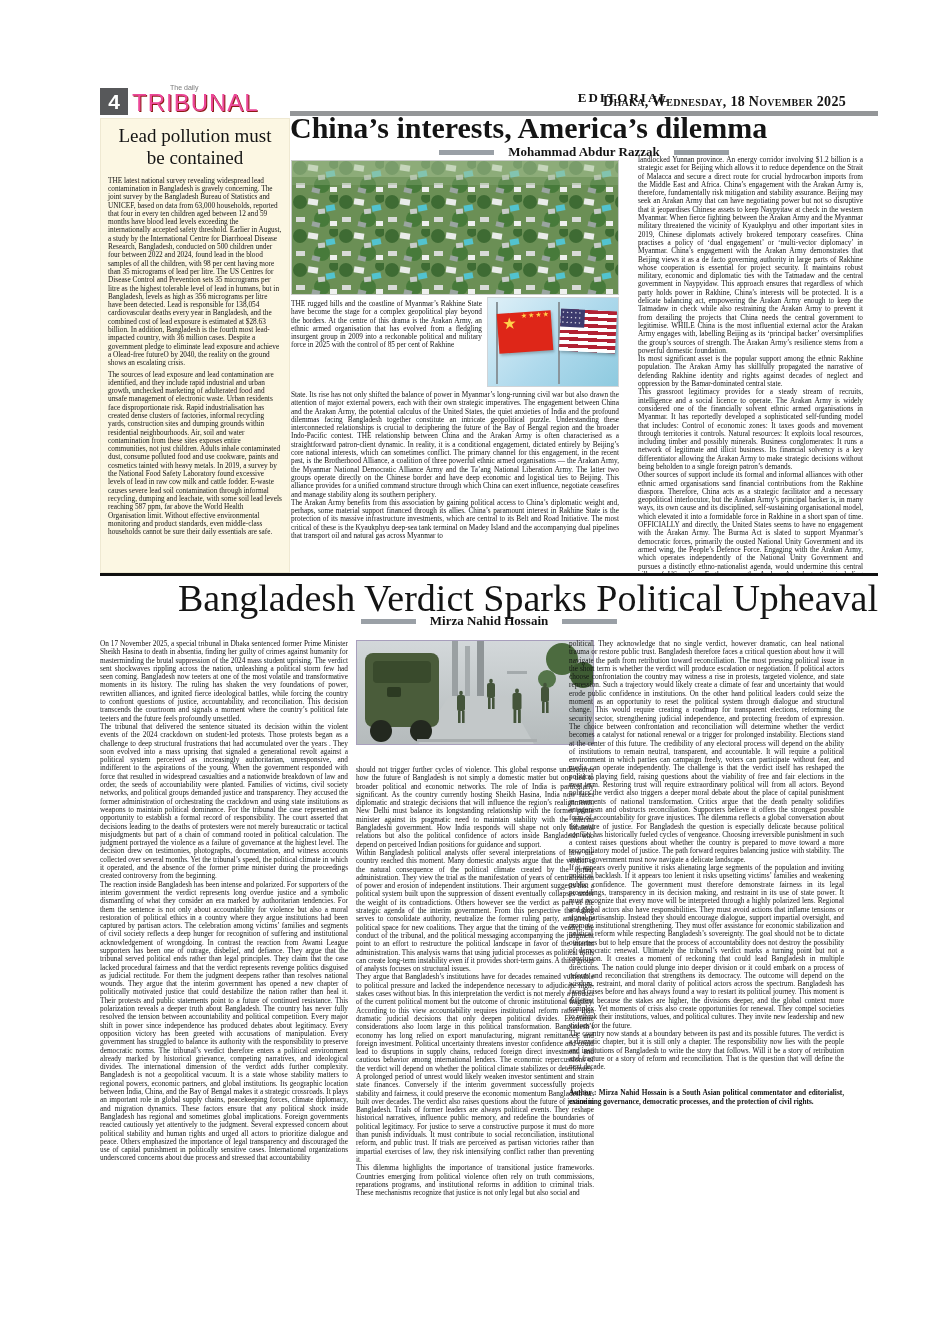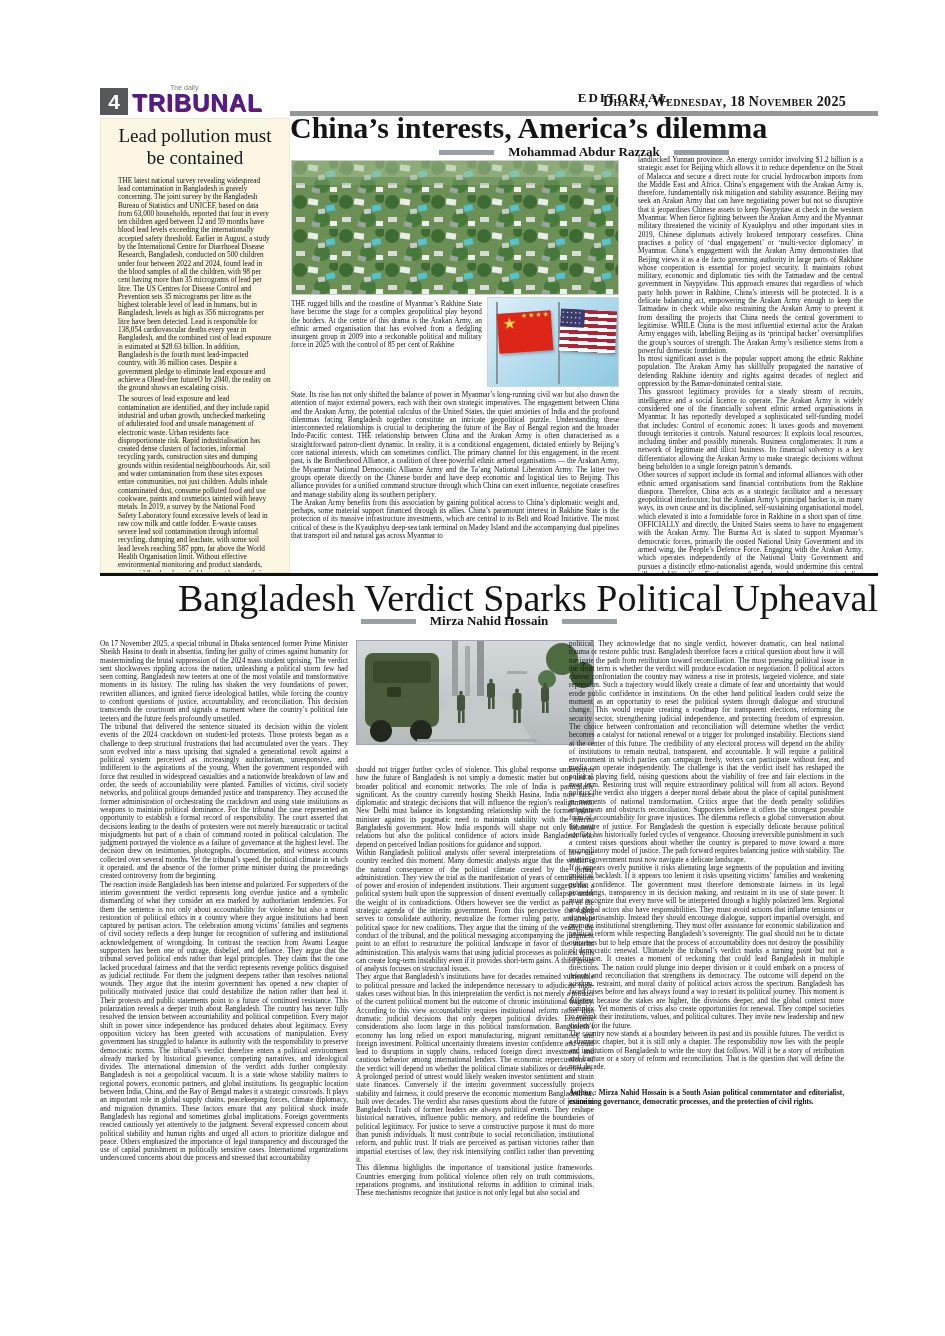--- a/index.html
+++ b/index.html
@@ -6,30 +6,30 @@
   html,body { background:#ffffff; }
   body { width:945px; height:1336px; position:relative; font-family:"Liberation Serif", serif; color:#141414; }
   .page { position:absolute; left:0; top:0; width:945px; height:1336px; background:#fff; overflow:hidden; }
 
   
   .hdr-rule { position:absolute; left:100px; top:111px; width:778px; height:5px; background:#949698; }
   .logo-wrap { position:absolute; left:100px; top:84px; width:190px; height:32px; background:#fff; }
   .page-num { position:absolute; left:0; top:4px; width:28px; height:27px; background:#57585a; color:#fff;
               font-family:"Liberation Sans", sans-serif; font-weight:bold; font-size:21px; text-align:center; line-height:27px; }
   .tagline { position:absolute; left:70px; top:0; font-family:"Liberation Sans", sans-serif; font-size:7px; color:#7a7a7a; }
-  .masthead { position:absolute; left:32px; top:5px; font-family:"Liberation Sans", sans-serif; font-weight:bold;
-              font-size:24px; letter-spacing:1px; color:#4c1d95; text-shadow:1px 1px 0 #8c1a14; }
+  .masthead { position:absolute; left:32px; top:5px; font-family:"Liberation Sans", sans-serif; font-weight:normal;
+              font-size:24px; letter-spacing:1px; color:#ec4899; text-shadow:1px 1px 0 #8c1a14; }
   .section-title { position:absolute; left:290px; top:90px; width:380px; text-align:right;
                    font-weight:bold; font-size:13px; letter-spacing:2px; }
   .dateline { position:absolute; left:600px; top:94px; width:246px; text-align:right;
               font-size:14px; font-weight:bold; font-variant:small-caps; letter-spacing:0.3px; }
 
   
   .cream { position:absolute; left:100px; top:118px; width:190px; height:455px; background:#fcf7e3;
-           border:1px solid #efe9d2; padding:4px 17px; overflow:hidden; }
+           border:1px solid #efe9d2; padding:4px 7px; overflow:hidden; }
   .cream h2 { font-weight:400; font-size:19px; line-height:1.15; text-align:center; margin:2px 0 8px 0; }
   .cream p { font-size:7.3px; line-height:8.3px; text-align:left; margin:0 0 3px 0; }
 
   
   .china-head { position:absolute; left:290px; top:112px; width:588px; 
                 font-weight:bold; font-size:30px; line-height:1.05; }
   .byline-row { position:absolute; display:flex; align-items:center; justify-content:center; gap:14px; }
   .china-byline { left:290px; top:144px; width:588px; }
   .byline-bar { width:55px; height:5px; background:#9aa0a6; }
   .byline-name { font-weight:bold; font-size:13px; }

